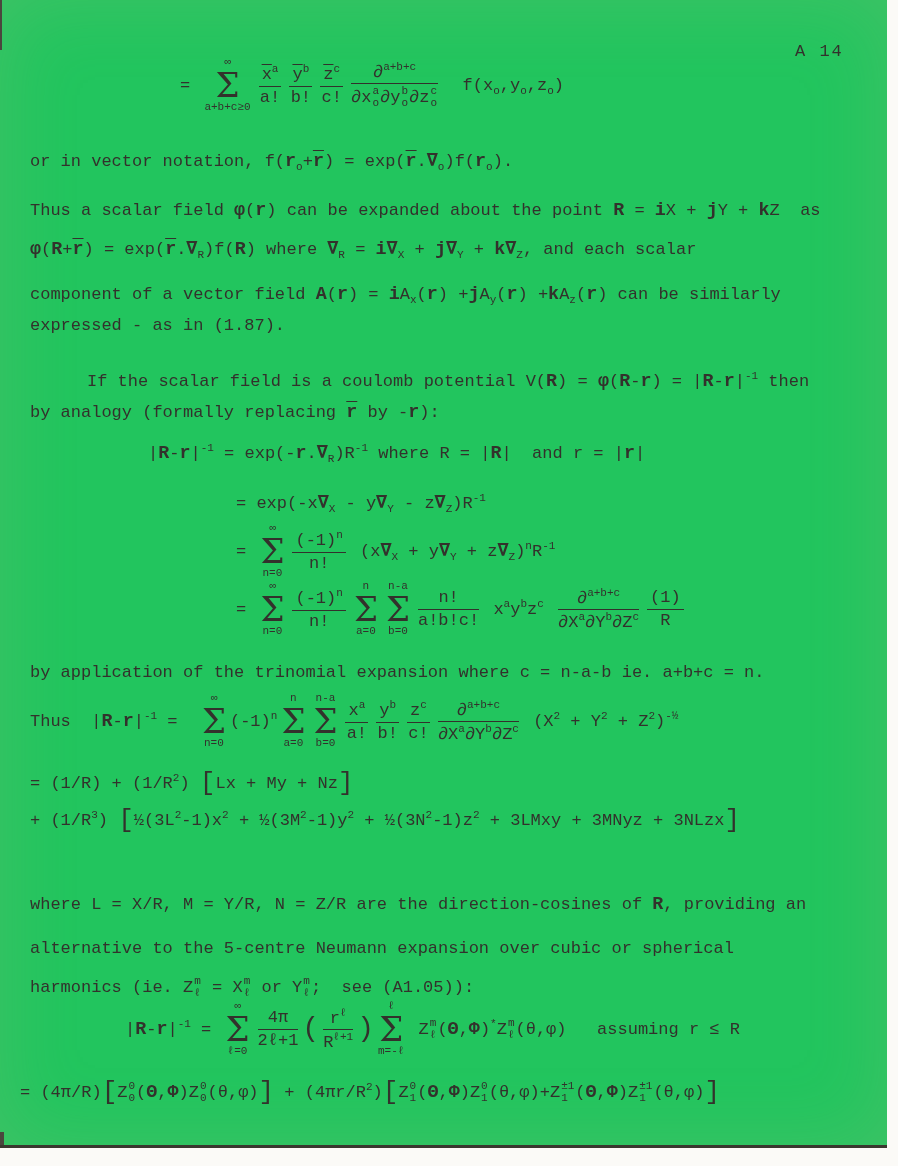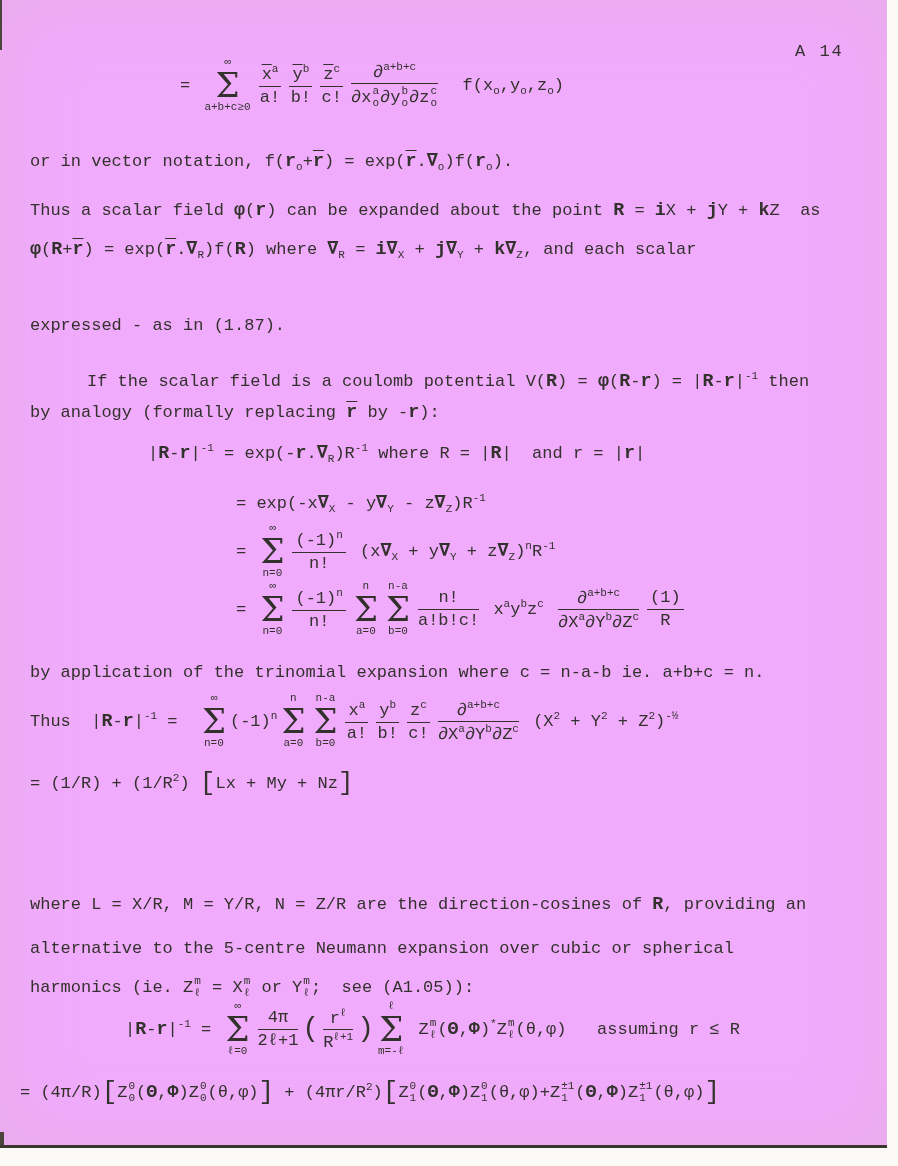--- a/index.html
+++ b/index.html
@@ -4,21 +4,21 @@
 <title>A 14</title>
 <style>
   html,body{margin:0;padding:0;}
   body{
     width:898px;height:1166px;position:relative;
     background:#fbfaf7;
     font-family:"Liberation Mono","DejaVu Sans Mono",monospace;
   }
   .paper{
     position:absolute;left:0;top:0;width:887px;height:1145px;
-    background:#f0abfc;
+    background:#22c55e;
     border-bottom:3px solid #3a372f;
     box-shadow:inset 0 0 80px rgba(205,185,145,0.18);
     color:#33312c;
     overflow:hidden;
   }
   .edge-top-left{position:absolute;left:0;top:0;width:2px;height:50px;background:#4a463e;}
   .edge-bottom-left{position:absolute;left:0;top:1132px;width:4px;height:13px;background:#4a463e;}
   .pageno{position:absolute;left:795px;top:42px;font-size:17px;letter-spacing:2px;}
   .line{position:absolute;white-space:nowrap;font-size:17px;line-height:24px;}
   .line sup,.line sub{font-size:11px;}
@@ -55,20 +55,21 @@
             <span class="u">b</span>
             <span class="l">o</span>
           </span>∂z<span class="ss">
             <span class="u">c</span>
             <span class="l">o</span>
           </span></span></span>&nbsp;&nbsp;f(x<sub>o</sub>,y<sub>o</sub>,z<sub>o</sub>)</div>
   <div class="line" style="left:30px;top:150px;">or in vector notation, f(<span class="hw">r</span><sub>o</sub>+<span class="hw ol">r</span>) = exp(<span class="hw ol">r</span>.<span class="hw">∇</span><sub>o</sub>)f(<span class="hw">r</span><sub>o</sub>).</div>
 
   <div class="line" style="left:30px;top:199px;">Thus a scalar field <span class="hw">φ</span>(<span class="hw">r</span>) can be expanded about the point <span class="hw">R</span> = <span class="hw">i</span>X + <span class="hw">j</span>Y + <span class="hw">k</span>Z&nbsp; as</div>
   <div class="line" style="left:30px;top:238px;"><span class="hw">φ</span>(<span class="hw">R</span>+<span class="hw ol">r</span>) = exp(<span class="hw ol">r</span>.<span class="hw">∇</span><sub>R</sub>)f(<span class="hw">R</span>) where <span class="hw">∇</span><sub>R</sub> = <span class="hw">i</span><span class="hw">∇</span><sub>X</sub> + <span class="hw">j</span><span class="hw">∇</span><sub>Y</sub> + <span class="hw">k</span><span class="hw">∇</span><sub>Z</sub>, and each scalar</div>
+  <div class="line" style="left:30px;top:283px;">component of a vector field <span class="hw">A</span>(<span class="hw">r</span>) = <span class="hw">i</span>A<sub>x</sub>(<span class="hw">r</span>) +<span class="hw">j</span>A<sub>y</sub>(<span class="hw">r</span>) +<span class="hw">k</span>A<sub>z</sub>(<span class="hw">r</span>) can be similarly</div>
   <div class="line" style="left:30px;top:314px;">expressed - as in (1.87).</div>
 
   <div class="line" style="left:30px;top:364px;text-indent:57px;">If the scalar field is a coulomb potential V(<span class="hw">R</span>) = <span class="hw">φ</span>(<span class="hw">R</span>-<span class="hw">r</span>) = |<span class="hw">R</span>-<span class="hw">r</span>|<sup>-1</sup> then</div>
   <div class="line" style="left:30px;top:401px;">by analogy (formally replacing <span class="hw ol">r</span> by -<span class="hw">r</span>):</div>
 
   <div class="line" style="left:148px;top:436px;text-align:center;">|<span class="hw">R</span>-<span class="hw">r</span>|<sup>-1</sup> = exp(-<span class="hw">r</span>.<span class="hw">∇</span><sub>R</sub>)R<sup>-1</sup> where R = |<span class="hw">R</span>| &nbsp;and r = |<span class="hw">r</span>|</div>
   <div class="line" style="left:236px;top:486px;">= exp(-x<span class="hw">∇</span><sub>X</sub> - y<span class="hw">∇</span><sub>Y</sub> - z<span class="hw">∇</span><sub>Z</sub>)R<sup>-1</sup></div>
   <div class="line" style="left:236px;top:522px;">= <span class="sm">
         <span class="t">∞</span>
         <span class="s">Σ</span>
@@ -97,20 +98,21 @@
         <span class="t">n</span>
         <span class="s">Σ</span>
         <span class="b">a=0</span>
       </span><span class="sm">
         <span class="t">n-a</span>
         <span class="s">Σ</span>
         <span class="b">b=0</span>
       </span><span class="fr"><span class="n">x<sup>a</sup></span><span class="d">a!</span></span><span class="fr"><span class="n">y<sup>b</sup></span><span class="d">b!</span></span><span class="fr"><span class="n">z<sup>c</sup></span><span class="d">c!</span></span><span class="fr"><span class="n">∂<sup>a+b+c</sup></span><span class="d">∂X<sup>a</sup>∂Y<sup>b</sup>∂Z<sup>c</sup></span></span> (X<sup>2</sup> + Y<sup>2</sup> + Z<sup>2</sup>)<sup>-½</sup></div>
 
   <div class="line" style="left:30px;top:766px;">= (1/R) + (1/R<sup>2</sup>) <span class="br">[</span>Lx + My + Nz<span class="br">]</span></div>
+  <div class="line" style="left:30px;top:803px;">+ (1/R<sup>3</sup>) <span class="br">[</span>½(3L<sup>2</sup>-1)x<sup>2</sup> + ½(3M<sup>2</sup>-1)y<sup>2</sup> + ½(3N<sup>2</sup>-1)z<sup>2</sup> + 3LMxy + 3MNyz + 3NLzx<span class="br">]</span></div>
 
   <div class="line" style="left:30px;top:893px;">where L = X/R, M = Y/R, N = Z/R are the direction-cosines of <span class="hw">R</span>, providing an</div>
   <div class="line" style="left:30px;top:937px;">alternative to the 5-centre Neumann expansion over cubic or spherical</div>
   <div class="line" style="left:30px;top:975px;">harmonics (ie. Z<span class="ss">
         <span class="u">m</span>
         <span class="l">ℓ</span>
       </span> = X<span class="ss">
         <span class="u">m</span>
         <span class="l">ℓ</span>
       </span> or Y<span class="ss">

